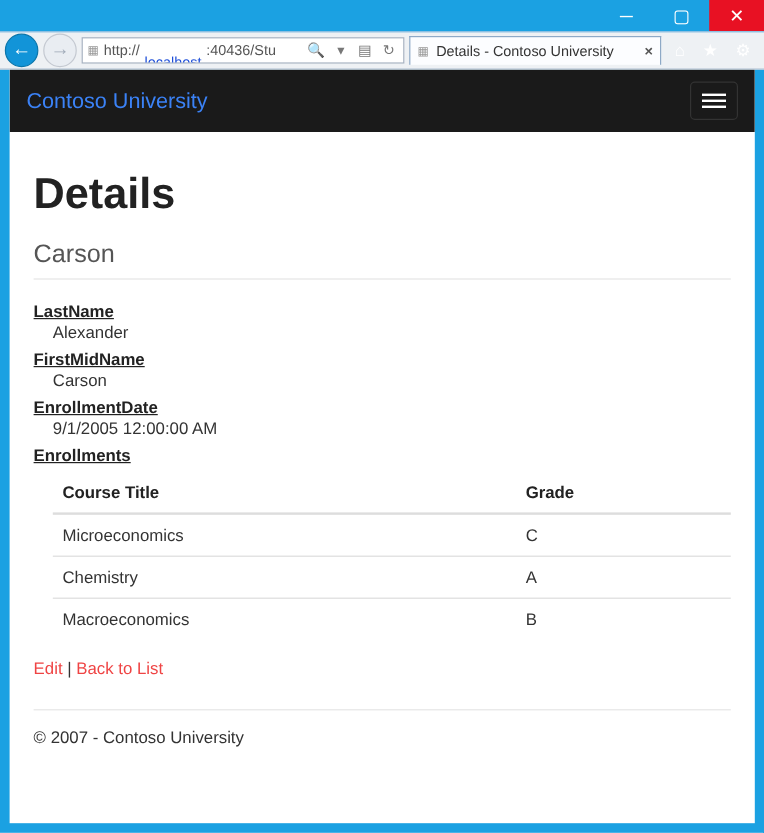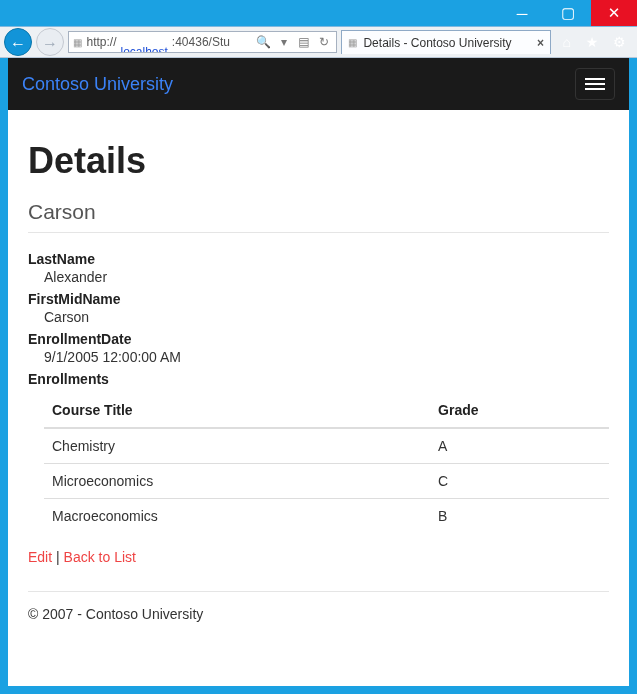--- a/index.html
+++ b/index.html
@@ -18,21 +18,21 @@
 .tab .x { margin-left:auto; color:#555; font-weight:bold; cursor:pointer; }
 .cmdbar { width:78px; display:flex; align-items:center; justify-content:space-around; color:#fff; font-size:14px; }
 .page { flex:1; background:#fff; margin:0 8px 8px 8px; overflow:auto; }
 .nav { background:#1a1a1a; height:52px; display:flex; align-items:center; justify-content:space-between; padding:0 14px; }
 .brand { color:#3b82f6; font-size:18px; }
 .hamb { width:40px; height:32px; border:1px solid #333; border-radius:4px; display:flex; flex-direction:column; justify-content:center; gap:3px; align-items:center; background:#1a1a1a; }
 .hamb span { width:20px; height:2px; background:#fff; }
 .content { padding:20px; color:#333; }
 h1 { font-size:36px; font-weight:600; margin:10px 0 18px; color:#222; }
 h2 { font-size:21px; font-weight:400; color:#555; padding-bottom:8px; border-bottom:1px solid #e5e5e5; margin-bottom:18px; }
-dl dt { font-weight:700; color:#222; margin-top:2px; }
+dl dt { font-weight:700; color:#222; margin-top:2px;text-decoration:underline; }
 dl dd { margin:2px 0 6px 16px; color:#333; }
 table { width:100%; border-collapse:collapse; margin:6px 0 16px; }
 th, td { text-align:left; padding:9px 8px; }
 th { border-bottom:2px solid #ddd; font-weight:700; color:#222; }
 td { border-top:1px solid #ddd; color:#333; }
 .links a { color:#ef4444; text-decoration:none; }
 .sep { color:#333; }
 hr.footer { border:none; border-top:1px solid #e5e5e5; margin:26px 0 14px; }
 .foot { color:#333; font-size:14px; padding-bottom:20px; }
 .pgico { font-size:10px; color:#999; }
@@ -93,26 +93,26 @@
         <dd>
           <table>
             <thead>
                 <tr>
               <th>Course Title</th>
               <th>Grade</th>
             </tr>
               </thead>
             <tbody>
               <tr>
+                  <td>Microeconomics</td>
+                  <td>C</td>
+                </tr>
+              <tr>
                   <td>Chemistry</td>
                   <td>A</td>
-                </tr>
-              <tr>
-                  <td>Microeconomics</td>
-                  <td>C</td>
                 </tr>
               <tr>
                   <td>Macroeconomics</td>
                   <td>B</td>
                 </tr>
             </tbody>
           </table>
         </dd>
       </dl>
       <div class="links">

